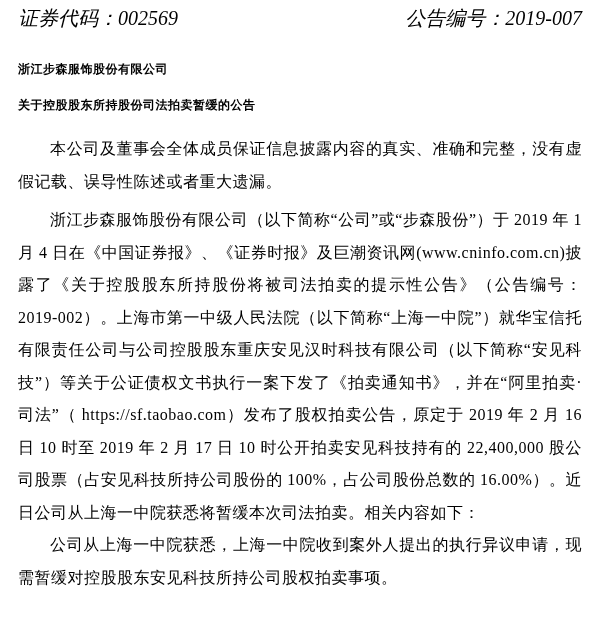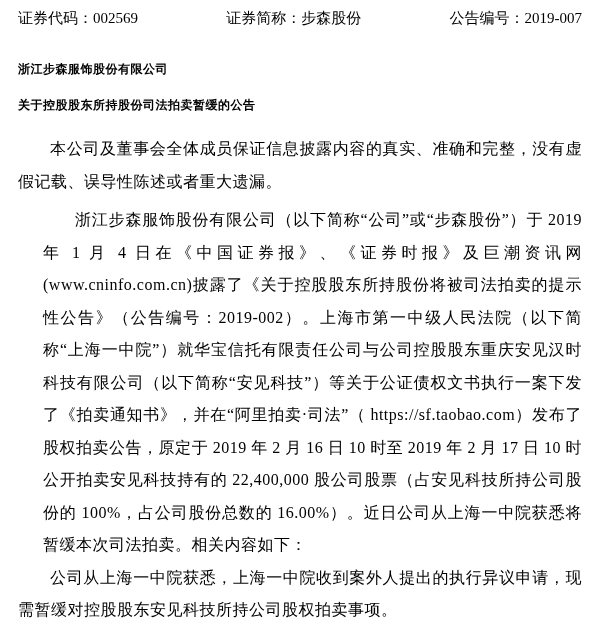--- a/index.html
+++ b/index.html
@@ -15,60 +15,60 @@
     padding: 8px 18px 0 18px;
     background: #ffffff;
     color: #000000;
     font-family: "Liberation Serif", "DejaVu Serif", serif;
     overflow: hidden;
   }
   .doc-header {
     display: flex;
     justify-content: space-between;
     align-items: center;
-    font-size: 15px;
+    font-size: 20px;
     line-height: 20px;
     white-space: nowrap;
+    font-style: italic;
   }
   .doc-title {
     font-weight: bold;
     font-size: 12px;
     line-height: 28px;
     letter-spacing: 0.5px;
   }
   .title-company { margin: 27px 0 0 0; }
   .title-subject { margin: 8px 0 11px 0; }
   .para {
     font-size: 16px;
     line-height: 32.5px;
     letter-spacing: 0.5px;
     text-align: justify;
     text-indent: 2em;
     margin: 0;
   }
   .disclaimer { margin-top: 14px; }
-  .intro { margin-top: 6px; margin-left: 25px; }
+  .intro { margin-top: 6px; }
   .section-heading {
     font-size: 16px;
     font-weight: bold;
     line-height: 32.5px;
     letter-spacing: 0.5px;
     text-indent: 2em;
     margin: 0;
   }
   .section-body { }
 </style>
 </head>
 <body>
 
 <div class="page">
 
   <div class="doc-header">
     <span>证券代码：002569</span>
-    <span>证券简称：步森股份</span>
     <span>公告编号：2019-007</span>
   </div>
 
   <div class="doc-title title-company">浙江步森服饰股份有限公司</div>
 
   <div class="doc-title title-subject">关于控股股东所持股份司法拍卖暂缓的公告</div>
 
   <p class="para disclaimer">本公司及董事会全体成员保证信息披露内容的真实、准确和完整，没有虚假记载、误导性陈述或者重大遗漏。</p>
 
   <p class="para intro">浙江步森服饰股份有限公司（以下简称“公司”或“步森股份”）于 2019 年 1 月 4 日在《中国证券报》、《证券时报》及巨潮资讯网(www.cninfo.com.cn)披露了《关于控股股东所持股份将被司法拍卖的提示性公告》（公告编号：2019-002）。上海市第一中级人民法院（以下简称“上海一中院”）就华宝信托有限责任公司与公司控股股东重庆安见汉时科技有限公司（以下简称“安见科技”）等关于公证债权文书执行一案下发了《拍卖通知书》，并在“阿里拍卖·司法”（ https://sf.taobao.com）发布了股权拍卖公告，原定于 2019 年 2 月 16 日 10 时至 2019 年 2 月 17 日 10 时公开拍卖安见科技持有的 22,400,000 股公司股票（占安见科技所持公司股份的 100%，占公司股份总数的 16.00%）。近日公司从上海一中院获悉将暂缓本次司法拍卖。相关内容如下：</p>

